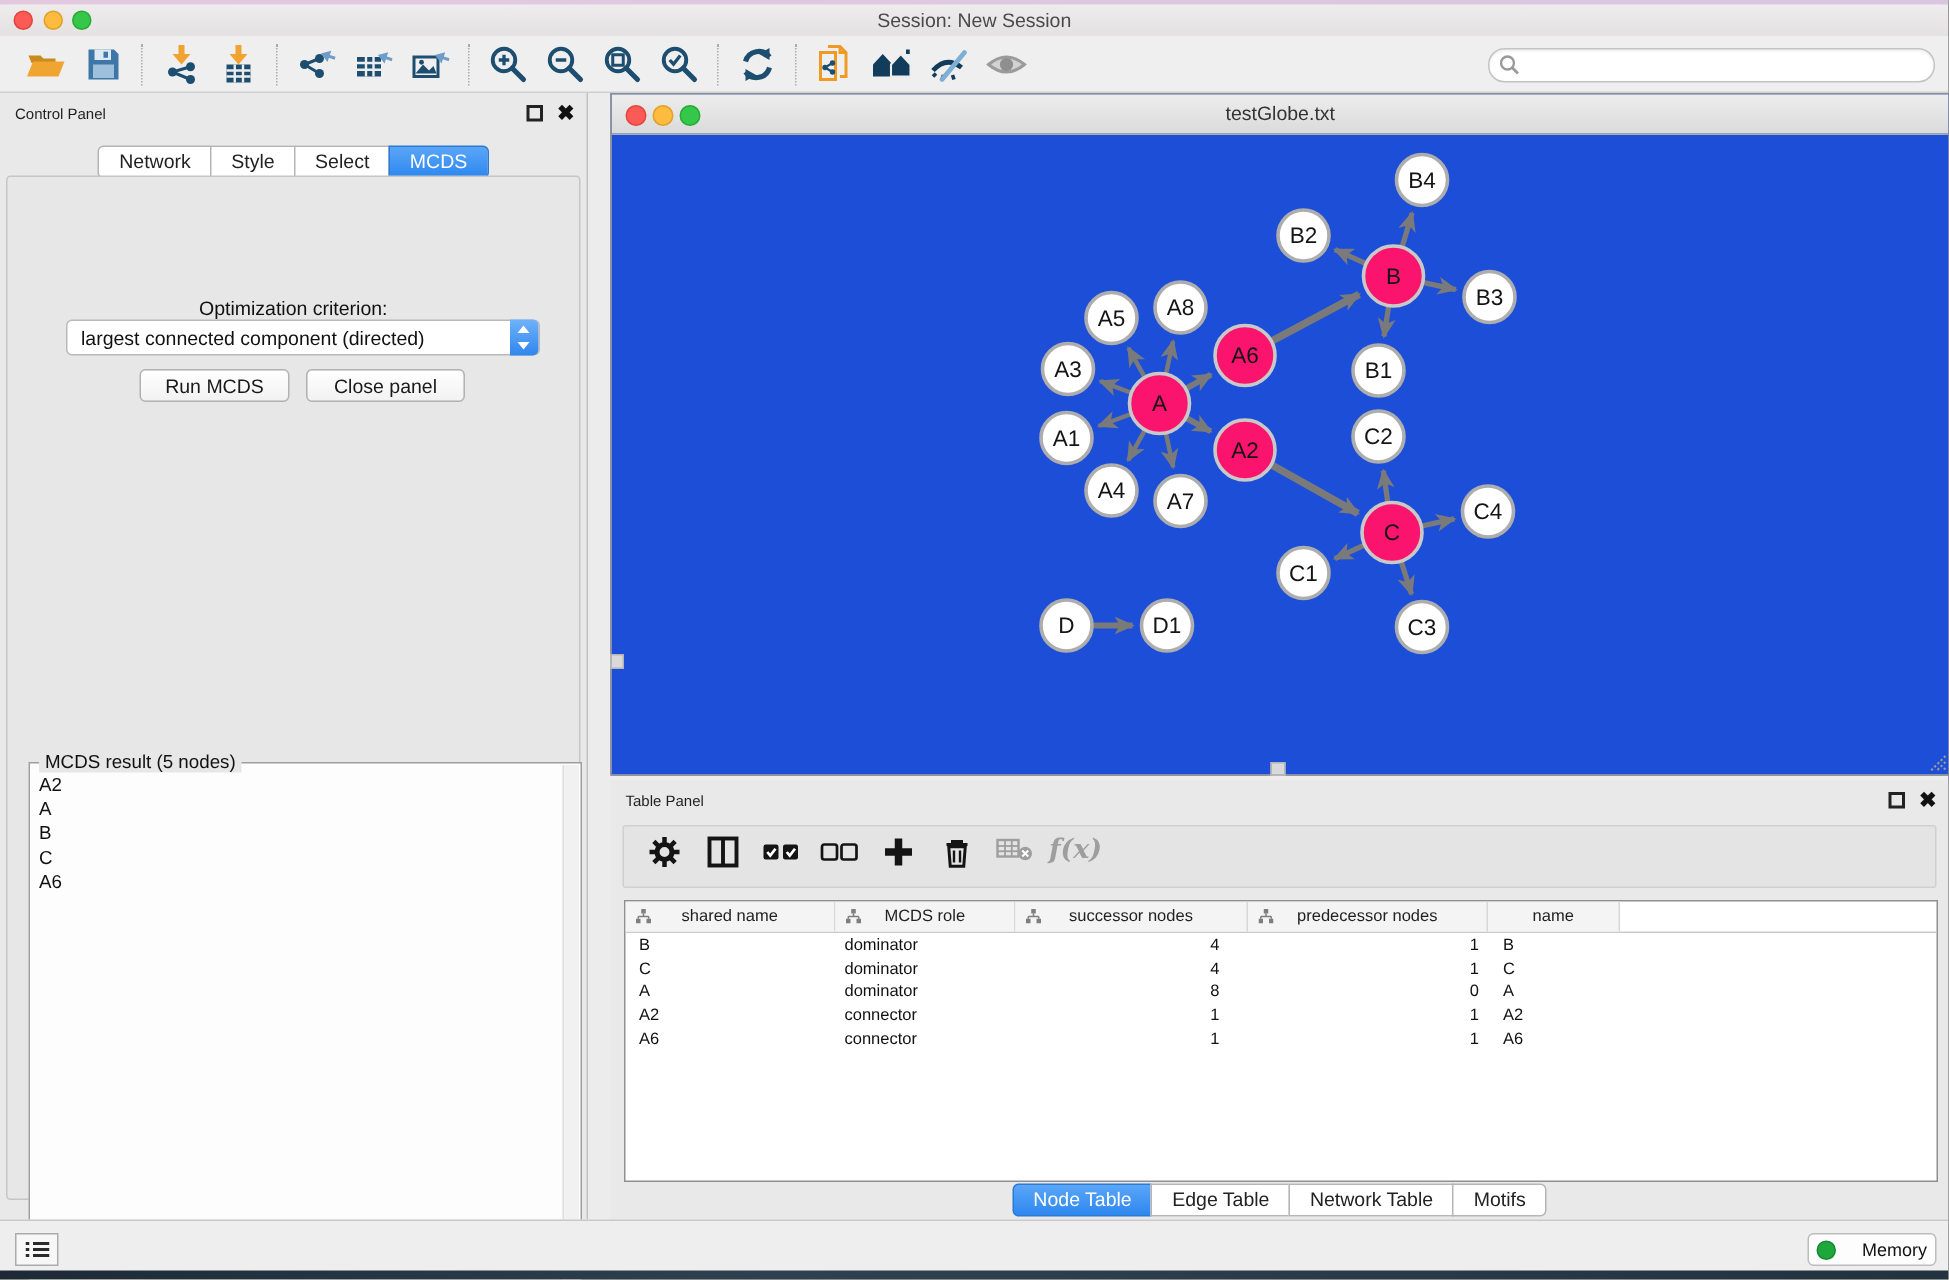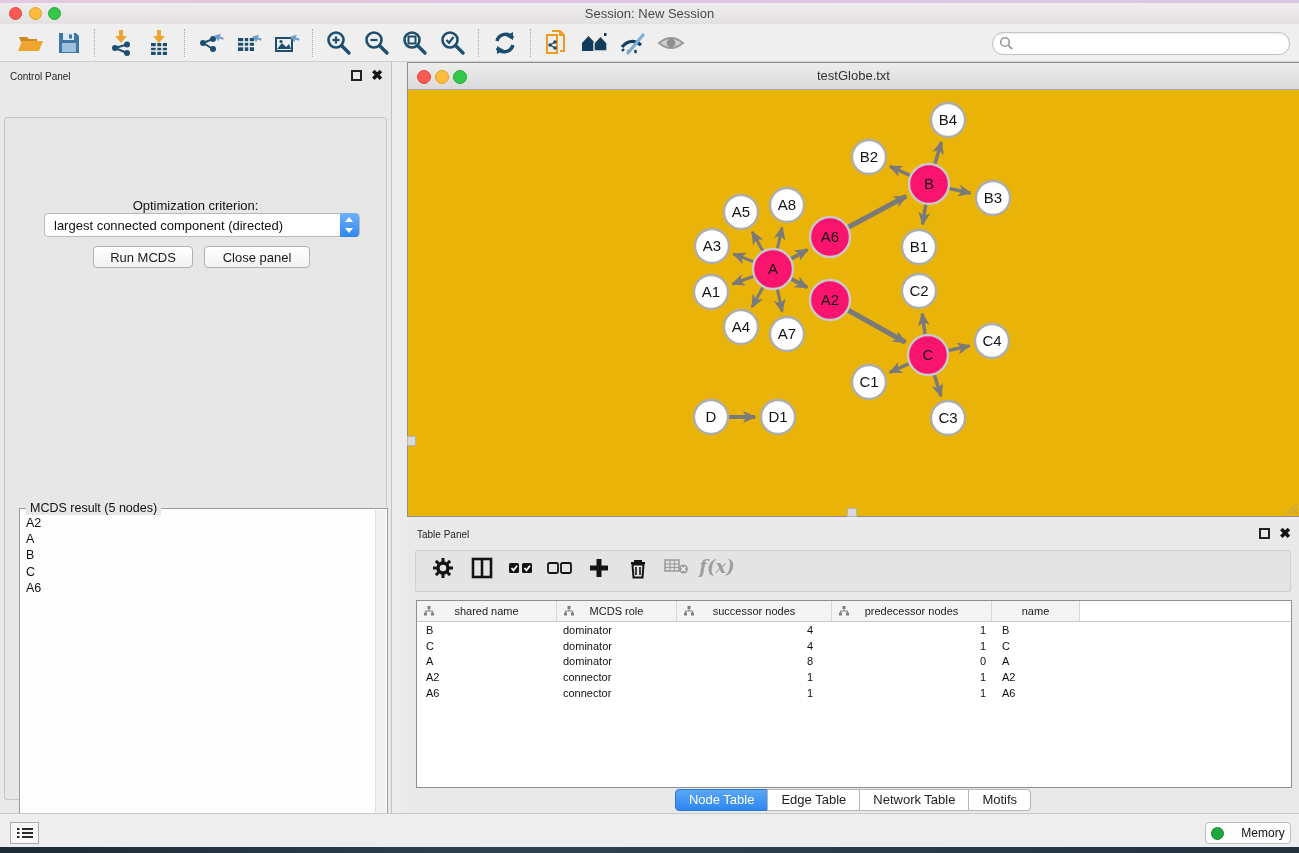--- a/index.html
+++ b/index.html
@@ -60,21 +60,21 @@
     border-radius:4px;font-size:13px;color:#1a1a1a;display:flex;align-items:center;justify-content:center;box-sizing:border-box;}
   #run-btn{left:88px;top:128px;width:100px;}
   #closepanel-btn{left:199px;top:128px;width:106px;}
   #mcds-box{position:absolute;left:14px;top:390px;width:367px;height:345px;border:1px solid #9E9E9E;background:#FDFDFD;}
   #mcds-box-title{position:absolute;left:6px;top:-8px;background:#E7E7E7;padding:0 4px;font-size:12.5px;color:#111;}
   #mcds-list{position:absolute;left:2px;top:6px;right:12px;bottom:2px;overflow:hidden;}
   .list-item{font-size:12.5px;color:#111;line-height:16.2px;padding-left:4px;}
   #mcds-scroll{position:absolute;right:1px;top:1px;width:10px;bottom:1px;background:#F1F1F1;border-left:1px solid #E0E0E0;}
 
   
-  #net-window{left:407px;top:62px;width:891px;height:453px;background:#eab308;border:1px solid #8F8F8F;}
+  #net-window{left:407px;top:62px;width:891px;height:453px;background:#1d4ed8;border:1px solid #8F8F8F;}
   #net-titlebar{position:absolute;left:0;top:0;right:0;height:26px;background:linear-gradient(#EDEDED,#DADADA);
     border-bottom:1px solid #ABABAB;}
   #net-titlebar .title{position:absolute;left:0;right:0;top:5px;text-align:center;font-size:13px;color:#333;}
   #net-titlebar .tl{width:12px;height:12px;top:7px;}
   #net-titlebar .tl.red{left:9px;} #net-titlebar .tl.yellow{left:27px;} #net-titlebar .tl.green{left:45px;}
   #net-canvas{position:absolute;left:0;top:27px;width:889px;height:425px;}
   #corner-grip{position:absolute;right:1px;bottom:1px;}
   .edge-grip{position:absolute;background:#D9D9D9;border:1px solid #B5B5B5;}
 
   
@@ -284,20 +284,26 @@
       <input id="search-input" placeholder="" style="">
     </div>
   </div>
 
   <div class="abs" id="control-panel">
     <div class="panel-title">Control Panel</div>
     <div class="panel-icons">
       <span class="float-ic"></span>
       <span class="close-ic">✖</span>
     </div>
+    <div id="cp-tabs">
+        <div class="seg first">Network</div>
+        <div class="seg">Style</div>
+        <div class="seg">Select</div>
+        <div class="seg active last">MCDS</div>
+      </div>
     <div id="cp-content">
       <div id="opt-label">Optimization criterion:</div>
       <div id="criterion-select">
         <span class="val">largest connected component (directed)</span>
         <span class="stepper">
           <span class="chev up"></span>
             <span class="chev down"></span>
         </span>
       </div>
       <div class="push-btn" id="run-btn">Run MCDS</div>

